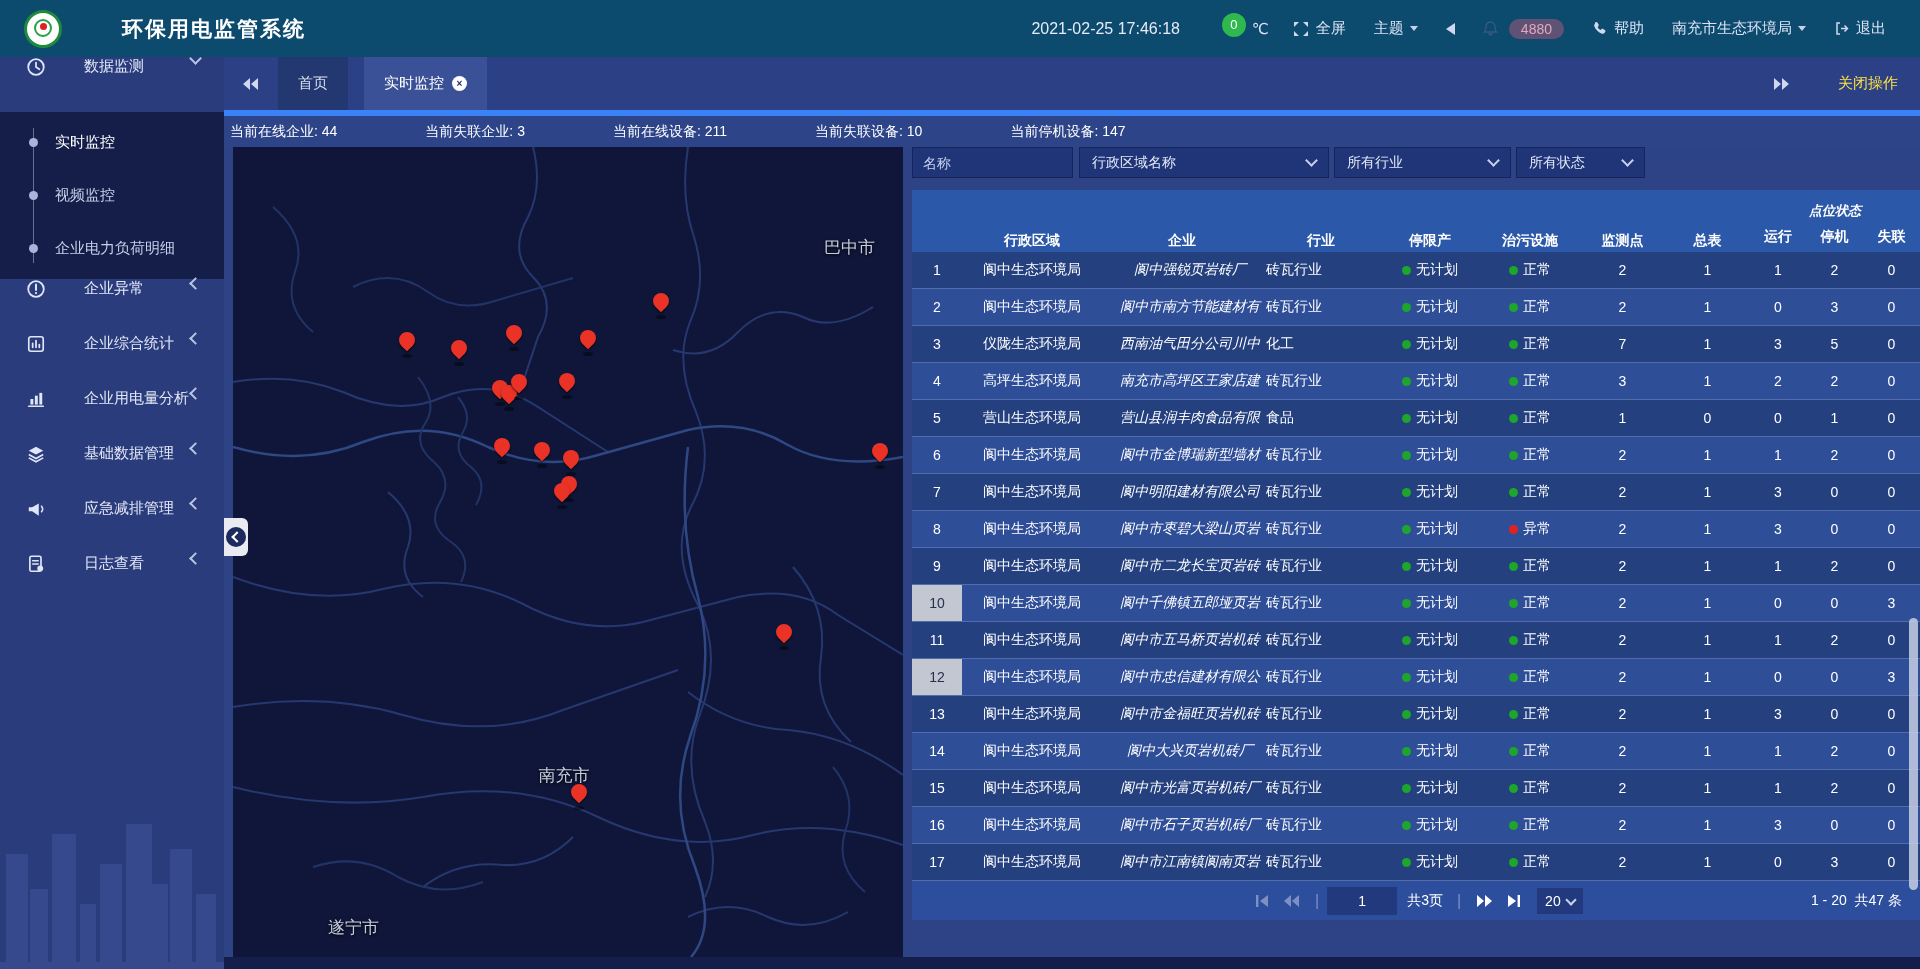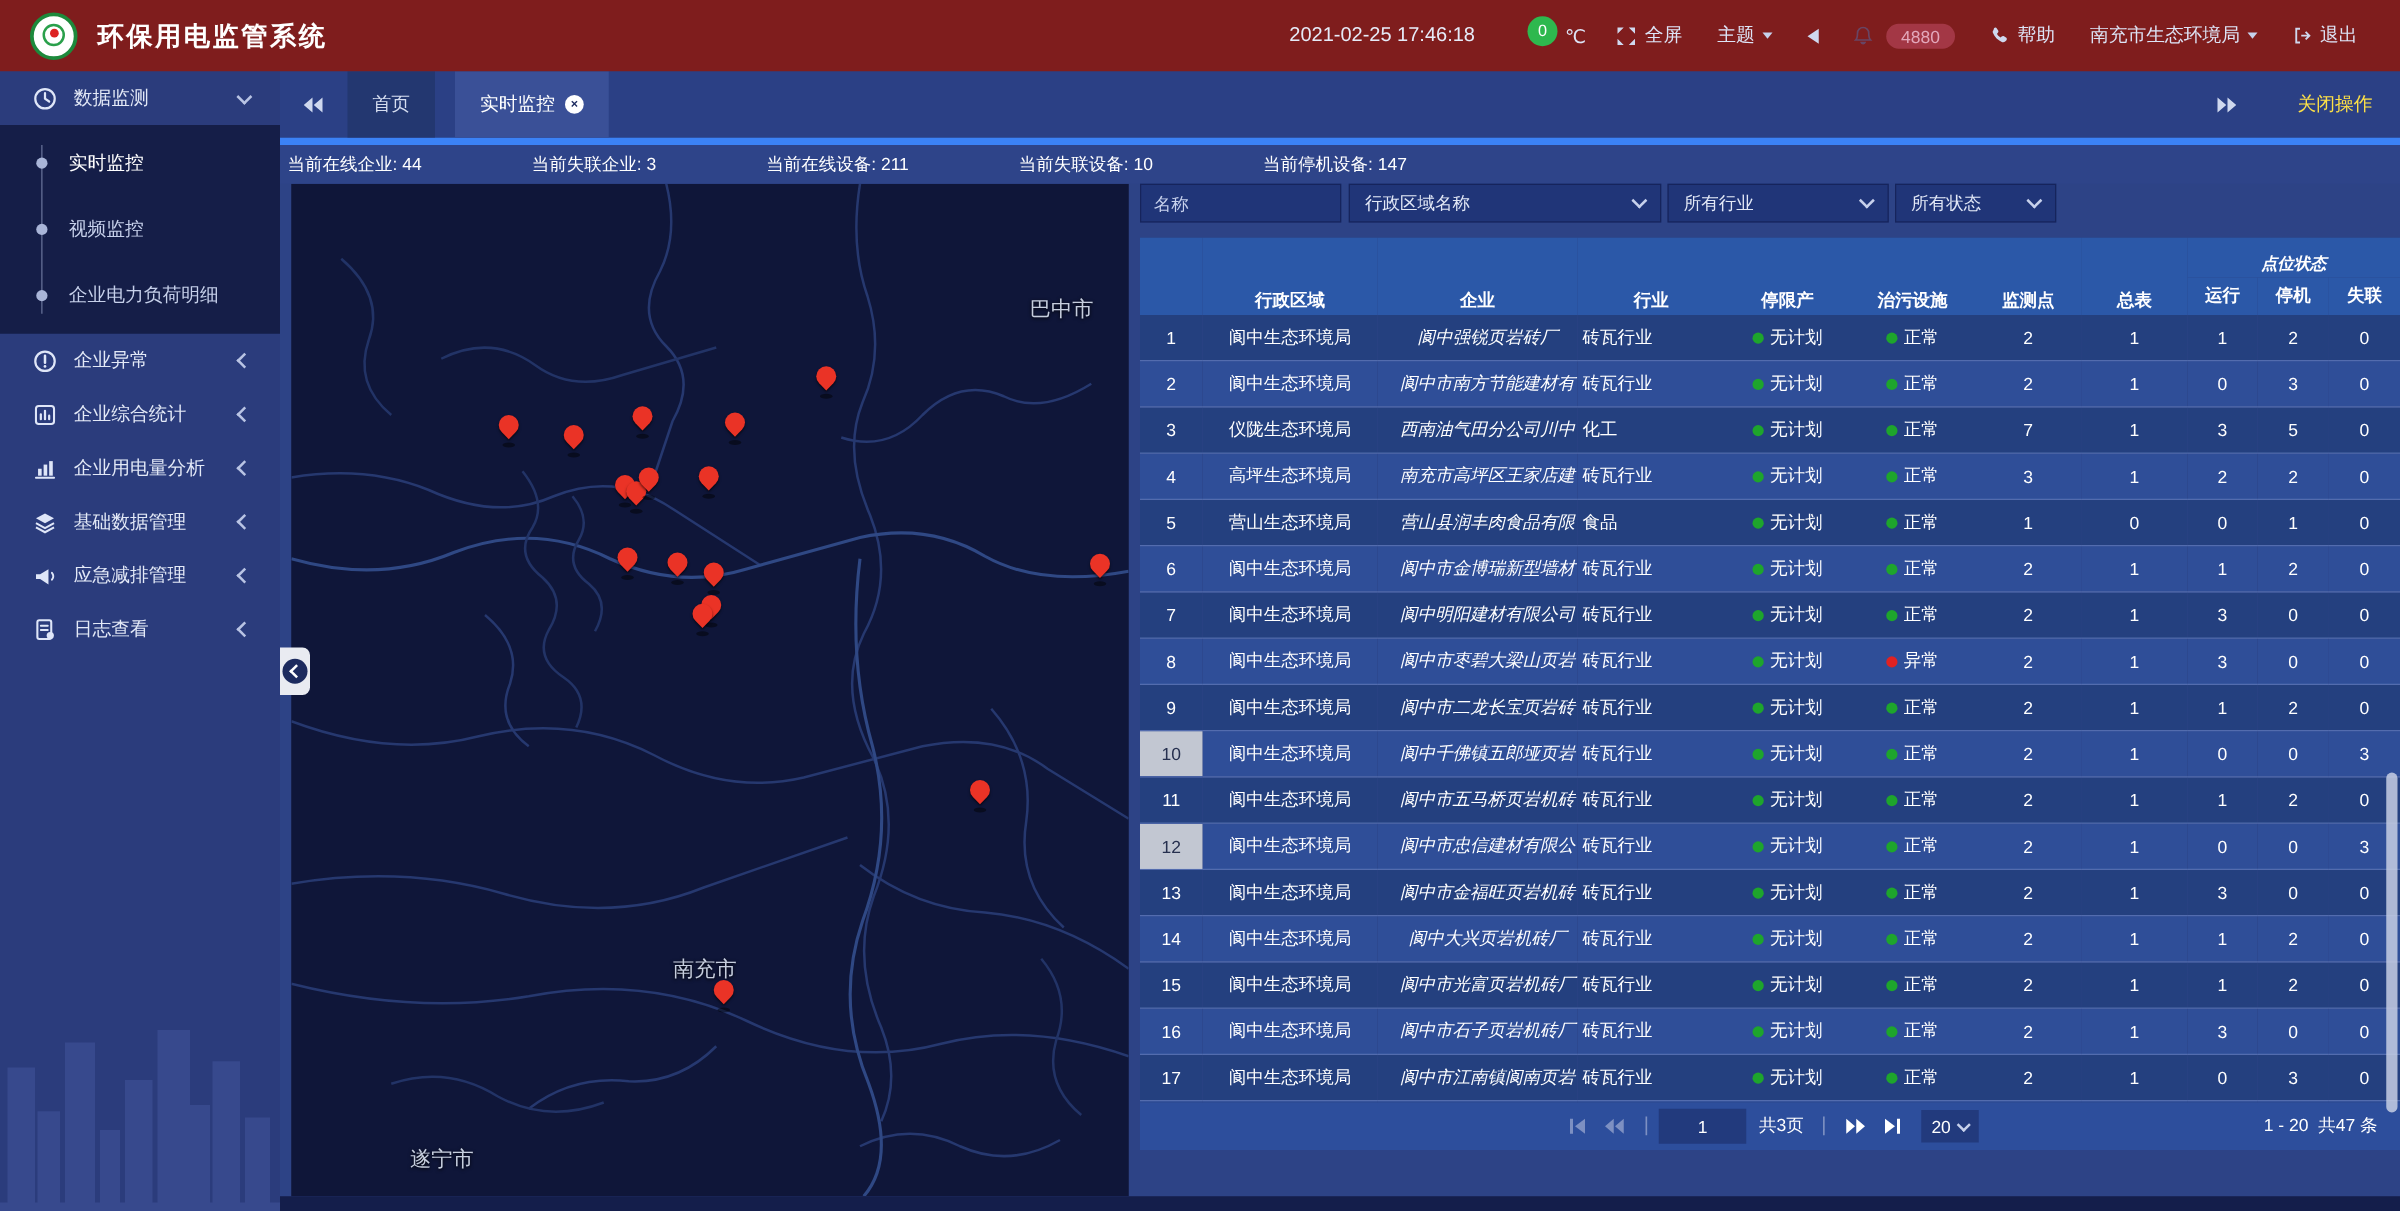--- a/index.html
+++ b/index.html
@@ -1,37 +1,37 @@
 <!DOCTYPE html>
 <html><head>
 <meta charset="utf-8">
 <style>
   html,body{margin:0;padding:0;background:#0d1535;font-family:"Liberation Sans","DejaVu Sans",sans-serif;}
   .app{position:relative;width:1920px;height:969px;background:#2d4386;overflow:hidden;}
 
   
-  .header{position:absolute;left:0;top:0;width:1920px;height:57px;background:#7f1d1d;display:flex;align-items:center;z-index:30;}
+  .header{position:absolute;left:0;top:0;width:1920px;height:57px;background:#0c4a6e;display:flex;align-items:center;z-index:30;gap:44px;}
   .logo{width:38px;height:38px;border-radius:50%;background:#fff;border:3px solid #1d8a3c;margin-left:24px;position:relative;box-sizing:border-box;}
   .logo::before{content:"";position:absolute;left:7px;top:6px;width:18px;height:18px;border-radius:50%;border:2px solid #2aa04b;box-sizing:border-box;}
   .logo::after{content:"";position:absolute;left:13px;top:10px;width:7px;height:7px;border-radius:50%;background:#d22;}
   .app-title{color:#fff;font-size:21px;font-weight:bold;letter-spacing:2px;margin-left:16px;}
   .header-right{margin-left:auto;display:flex;align-items:center;color:#dde4f6;font-size:15px;}
   .hr-item{display:flex;align-items:center;margin-right:28px;white-space:nowrap;}
   .datetime{font-size:16px;color:#e6ebf8;}
   .temp-circle{width:24px;height:24px;border-radius:50%;background:#2eb84e;color:#fff;font-size:13px;display:flex;align-items:center;justify-content:center;margin:0 6px 8px 14px;}
   .temp-unit{font-size:15px;color:#dde4f6;margin-right:6px;}
   .hicon{display:inline-flex;margin-right:7px;}
   .caret-down{width:0;height:0;border-left:4px solid transparent;border-right:4px solid transparent;border-top:5px solid #c7d1ec;margin-left:6px;}
   .speaker-tri{width:0;height:0;border-top:6px solid transparent;border-bottom:6px solid transparent;border-right:9px solid #cfd8ee;}
   .badge-pill{background:rgba(214,94,126,0.42);color:#e3a8bb;border-radius:11px;padding:2px 12px;font-size:14px;margin-left:4px;}
   .bell{opacity:.55;}
 
   
   .sidebar{position:absolute;left:0;top:57px;width:224px;bottom:0;background:#2b3c7c;overflow:hidden;z-index:20;}
-  .menu-item{position:relative;height:43px;display:flex;align-items:center;padding-left:26px;color:#e3e9f7;font-size:15px;cursor:pointer;}
+  .menu-item{position:relative;height:55px;display:flex;padding-left:26px;color:#e3e9f7;font-size:15px;cursor:pointer;gap:25px;}
   .mi-icon{width:20px;height:20px;margin-right:13px;display:inline-flex;}
   .chev{position:absolute;right:24px;width:7px;height:7px;border-left:2px solid #b9c4e4;border-bottom:2px solid #b9c4e4;}
   .chev.down{transform:rotate(-45deg);margin-top:-3px;}
   .chev.left{transform:rotate(45deg);}
   .submenu{position:relative;background:#151e48;padding:4px 0;}
   .submenu::before{content:"";position:absolute;left:33px;top:16px;bottom:16px;width:1px;background:rgba(170,182,218,.55);}
   .submenu-item{position:relative;height:53px;display:flex;align-items:center;padding-left:55px;color:#c6d0ea;font-size:15px;cursor:pointer;}
   .submenu-item::before{content:"";position:absolute;left:29px;width:9px;height:9px;border-radius:50%;background:#a9b5d8;}
   .submenu-item.active{color:#fff;}
   .skyline{position:absolute;bottom:0;left:0;width:224px;height:175px;opacity:.5;pointer-events:none;background-image:

